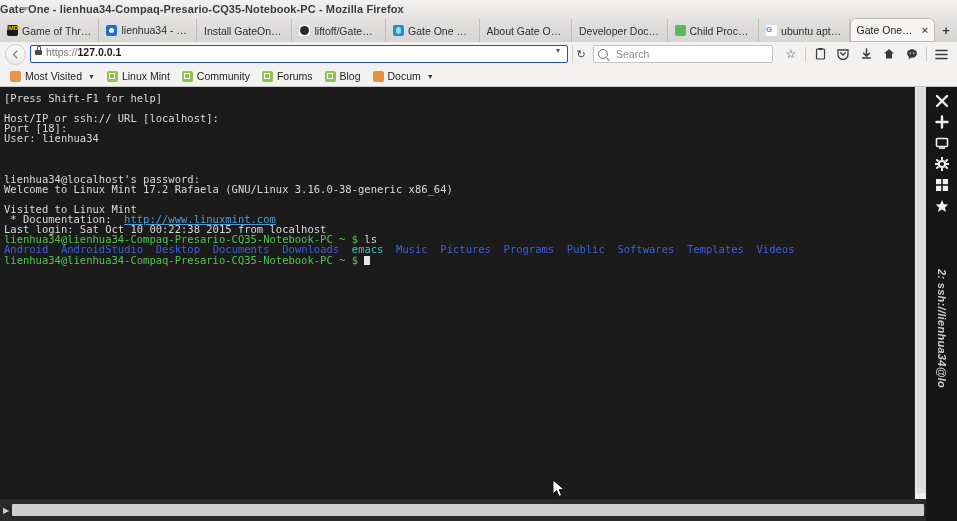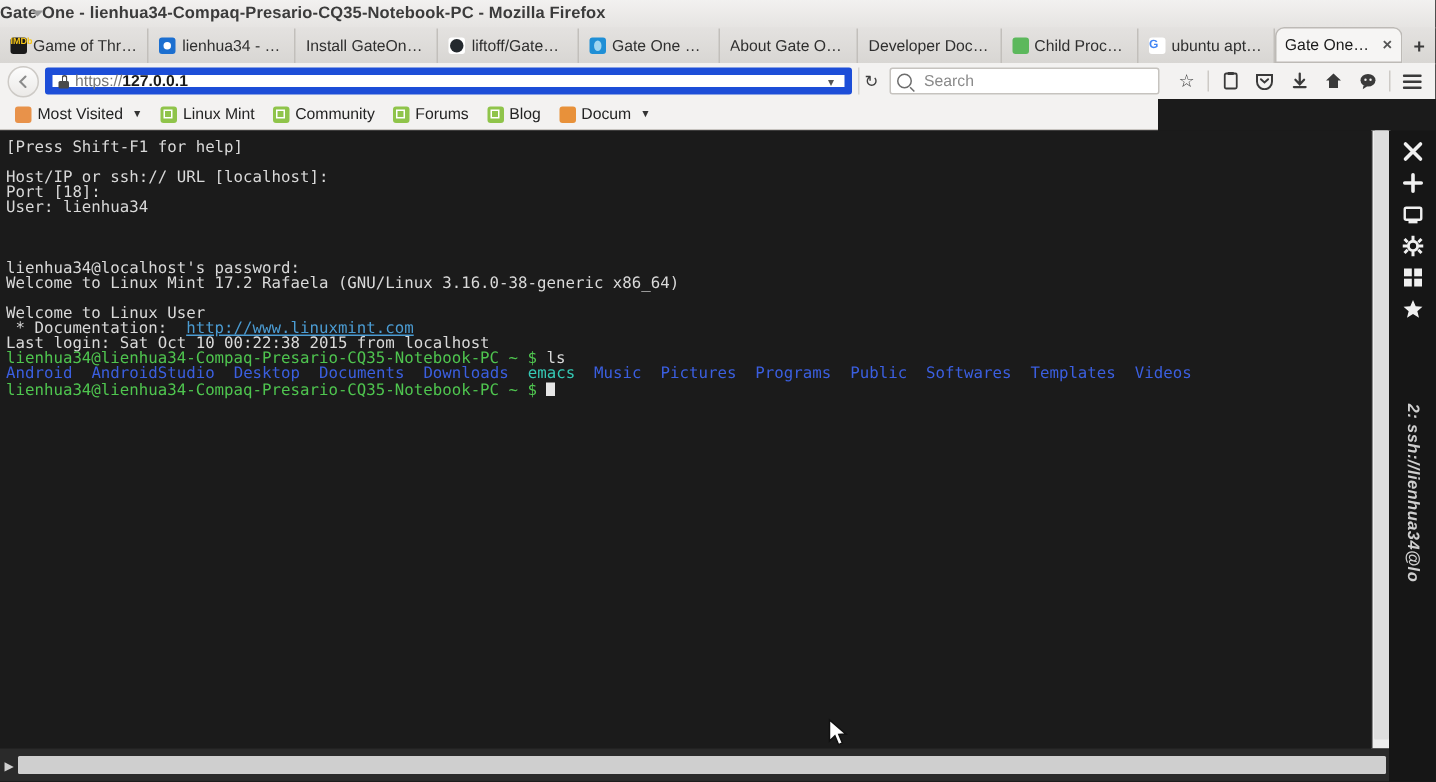--- a/index.html
+++ b/index.html
@@ -83,22 +83,22 @@
     background:#f3f2f1;display:flex;align-items:center;padding:0 5px;
     box-sizing:border-box;gap:4px;
   }
   .backbtn{
     width:19px;height:19px;border-radius:50%;border:1px solid #cdcac6;
     background:linear-gradient(#fcfcfc,#eceae8);
     display:flex;align-items:center;justify-content:center;
     color:#8b8b8b;font-size:11px;flex:0 0 19px;
   }
   .urlbar{
-    flex:1;height:18px;background:#fff;border:5px solid #1d4ed8;border-radius:2px;
-    display:flex;align-items:center;padding:0 4px;gap:4px;box-sizing:border-box;
+    flex:1;height:18px;background:#fff;border:1px solid #1d4ed8;border-radius:2px;
+    display:flex;padding:0 4px;gap:4px;box-sizing:border-box;
   }
   .lock{
     width:7px;height:9px;position:relative;flex:0 0 7px;
   }
   .lock:before{content:"";position:absolute;left:0;bottom:0;width:7px;height:5px;
     background:#4a4a4a;border-radius:1px;}
   .lock:after{content:"";position:absolute;left:1.5px;top:0;width:4px;height:4px;
     border:1.4px solid #4a4a4a;border-bottom:none;border-radius:2px 2px 0 0;box-sizing:border-box;}
   .urltext{font-size:10.5px;color:#777;white-space:nowrap;}
   .urltext b{color:#1a1a1a;font-weight:bold;}
@@ -117,21 +117,21 @@
   .searchph{font-size:10.5px;color:#8a8a8a;}
   .navicons{display:flex;align-items:center;gap:1px;padding-left:3px;}
   .navicon{
     width:22px;height:22px;display:flex;align-items:center;justify-content:center;
     font-size:12px;color:#3a3a3a;
   }
   .navsep{width:1px;height:14px;background:#cdcac6;margin:0 2px;}
 
   
   .bmbar{
-    position:absolute;left:0;top:66px;width:772px;height:21px;
+    position:absolute;left:0;top:66px;width:957px;height:21px;
     background:#f3f2f1;border-bottom:1px solid #c7c4c0;
     display:flex;align-items:center;padding:0 5px;box-sizing:border-box;gap:2px;
   }
   .bm{
     display:flex;align-items:center;gap:4px;padding:1px 5px;
     font-size:10.5px;color:#232323;white-space:nowrap;border-radius:2px;
   }
   .bmico{width:11px;height:11px;border-radius:2px;flex:0 0 11px;}
   .ico-folder{background:#e8924a;}
   .ico-mint{background:#8fc44a;border-radius:2px;position:relative;}
@@ -350,21 +350,21 @@
       <div class="tline blank"></div>
       <div class="tline c-white">Host/IP or ssh:// URL [localhost]:</div>
       <div class="tline c-white">Port [18]:</div>
       <div class="tline c-white">User: lienhua34</div>
       <div class="tline blank"></div>
       <div class="tline blank"></div>
       <div class="tline blank"></div>
       <div class="tline c-white">lienhua34@localhost's password:</div>
       <div class="tline c-white">Welcome to Linux Mint 17.2 Rafaela (GNU/Linux 3.16.0-38-generic x86_64)</div>
       <div class="tline blank"></div>
-      <div class="tline c-white">Welcome to Linux User</div>
+      <div class="tline c-white">Visited to Linux Mint</div>
       <div class="tline"><span class="c-white"> * Documentation:  </span><span class="c-link">http://www.linuxmint.com</span></div>
       <div class="tline c-white">Last login: Sat Oct 10 00:22:38 2015 from localhost</div>
       <div class="tline"><span class="c-green">lienhua34@lienhua34-Compaq-Presario-CQ35-Notebook-PC ~ $</span><span class="c-white"> ls</span></div>
       <div class="tline"><span class="c-blue">Android</span><span class="c-white">  </span><span class="c-blue">AndroidStudio</span><span class="c-white">  </span><span class="c-blue">Desktop</span><span class="c-white">  </span><span class="c-blue">Documents</span><span class="c-white">  </span><span class="c-blue">Downloads</span><span class="c-white">  </span><span class="c-cyan">emacs</span><span class="c-white">  </span><span class="c-blue">Music</span><span class="c-white">  </span><span class="c-blue">Pictures</span><span class="c-white">  </span><span class="c-blue">Programs</span><span class="c-white">  </span><span class="c-blue">Public</span><span class="c-white">  </span><span class="c-blue">Softwares</span><span class="c-white">  </span><span class="c-blue">Templates</span><span class="c-white">  </span><span class="c-blue">Videos</span></div>
       <div class="tline"><span class="c-green">lienhua34@lienhua34-Compaq-Presario-CQ35-Notebook-PC ~ $</span><span class="c-white"> </span><span class="cursor"></span></div>
     </div>
 
     <div class="vscroll">
       <div class="thumb"></div>
     </div>

